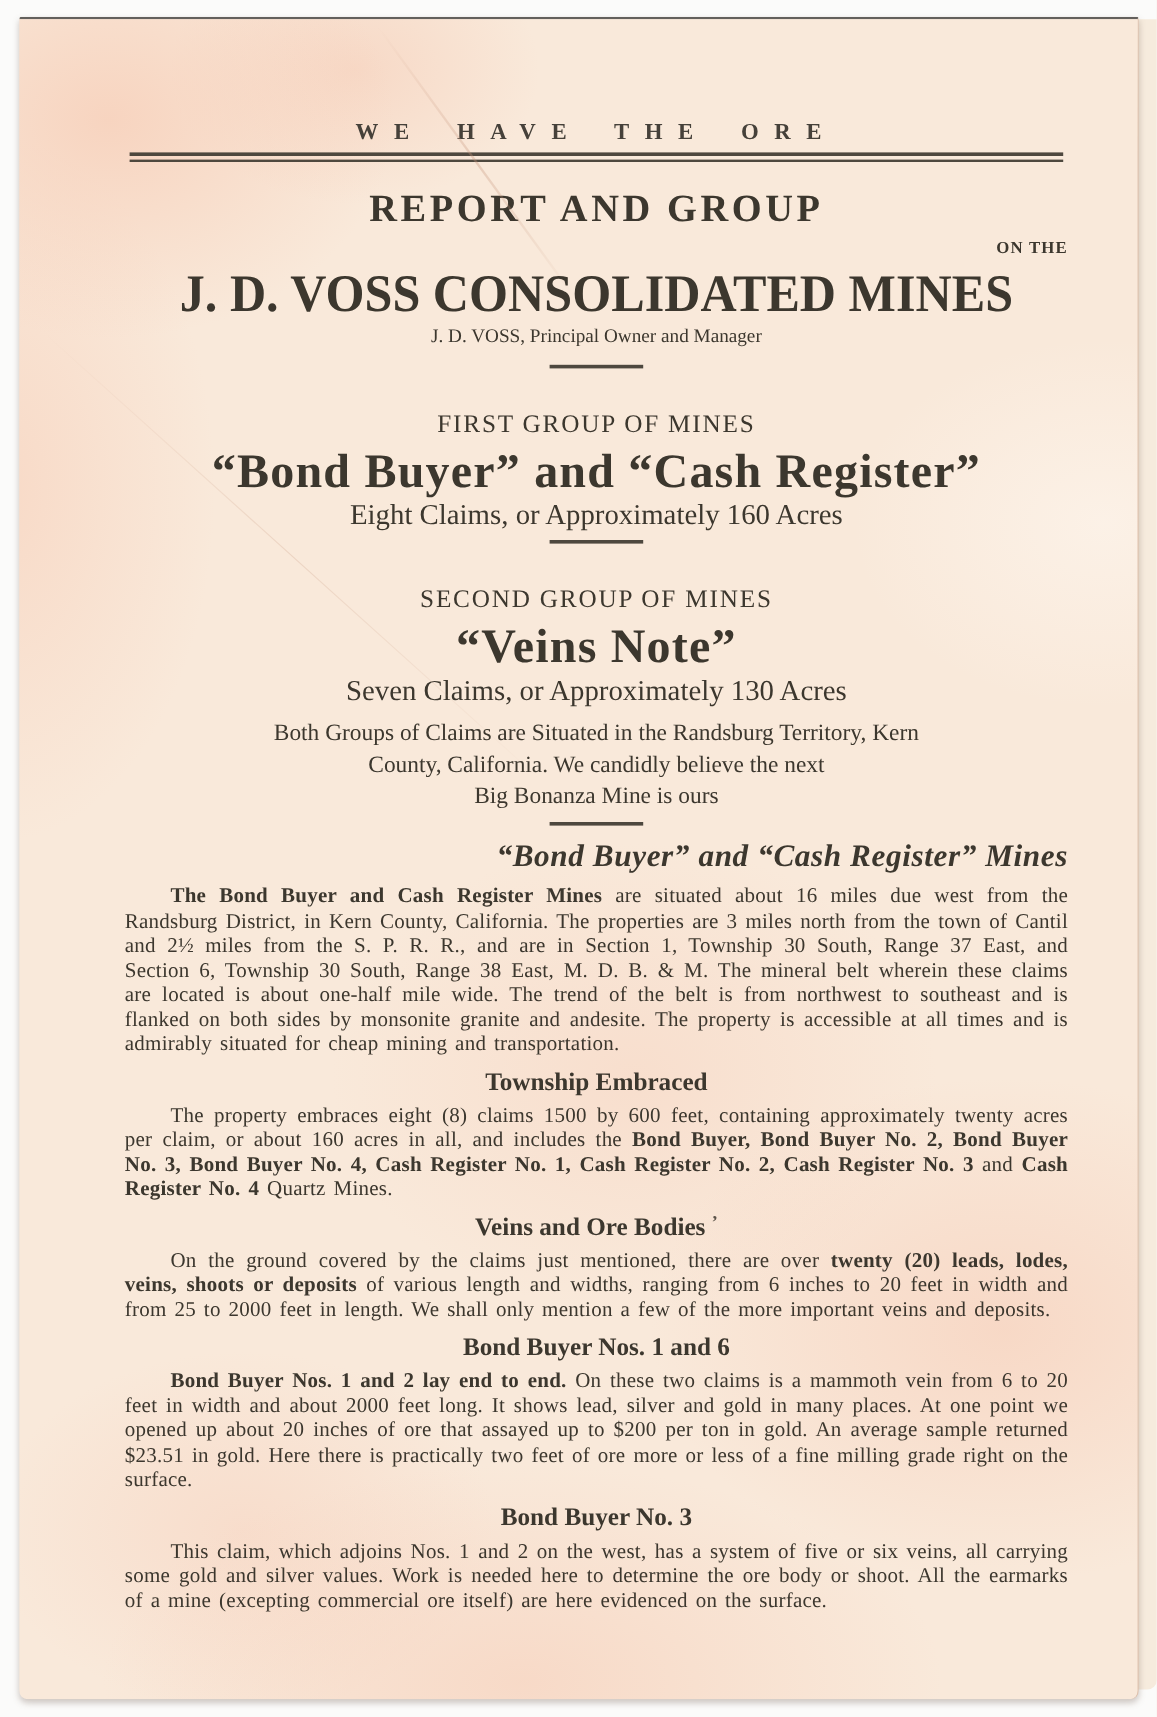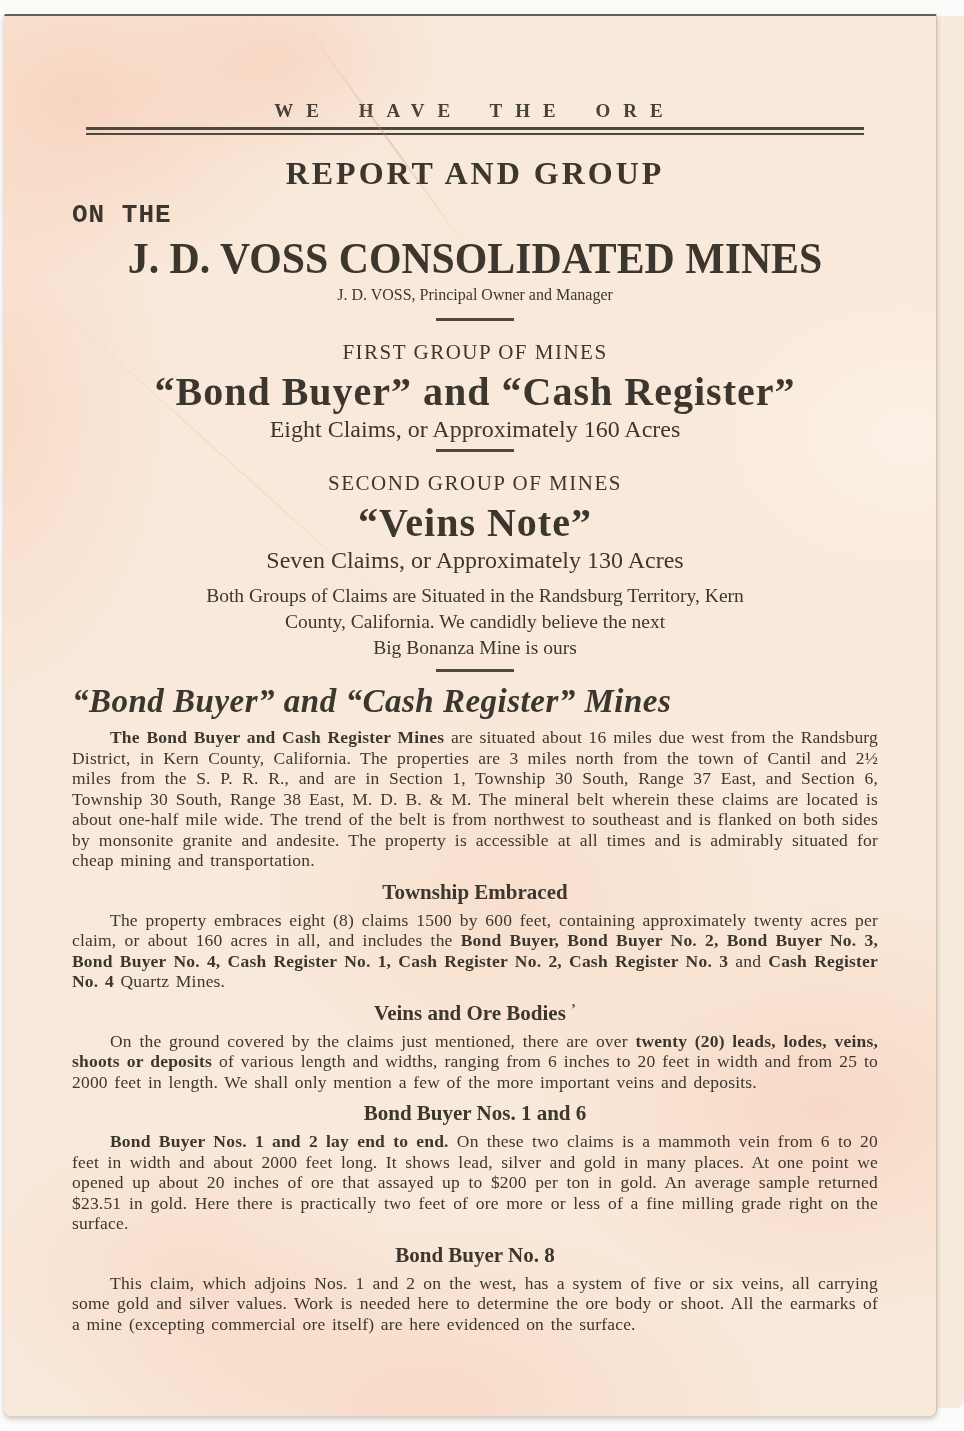--- a/index.html
+++ b/index.html
@@ -8,22 +8,22 @@
     background:#fbfbfa;
     overflow:hidden;
     font-family:"Liberation Serif","DejaVu Serif",serif;
   }
   .scan{position:relative;width:964px;height:1431px;color:#3c372e;}
   .under-edge{
     position:absolute;right:0;top:16px;width:30px;height:1392px;
     background:#f6ebdd;border-radius:0 0 8px 0;
   }
   .paper{
-    position:absolute;left:4px;top:14px;width:933px;height:1402px;
-    box-sizing:border-box;padding:84px 58px 0 68px;
+    position:absolute;left:16px;top:14px;width:933px;height:1402px;
+    box-sizing:border-box;padding:84px 58px 0 88px;
     background-color:#f9e9da;
     background-image:
       radial-gradient(ellipse 340px 260px at 8% 6%,  rgba(246,198,174,.60), rgba(246,198,174,0) 70%),
       radial-gradient(ellipse 260px 420px at -2% 28%, rgba(247,205,183,.55), rgba(247,205,183,0) 70%),
       radial-gradient(ellipse 220px 160px at 30% 3%,  rgba(245,200,178,.50), rgba(245,200,178,0) 70%),
       radial-gradient(ellipse 420px 300px at 88% 78%, rgba(246,200,178,.50), rgba(246,200,178,0) 70%),
       radial-gradient(ellipse 500px 260px at 45% 99%, rgba(246,205,184,.55), rgba(246,205,184,0) 70%),
       radial-gradient(ellipse 300px 220px at 97% 30%, rgba(252,242,232,.90), rgba(252,242,232,0) 70%),
       radial-gradient(ellipse 360px 280px at 55% 63%, rgba(246,206,186,.40), rgba(246,206,186,0) 70%),
       radial-gradient(ellipse 280px 200px at 20% 90%, rgba(246,206,186,.45), rgba(246,206,186,0) 75%);
@@ -38,35 +38,35 @@
       transform:rotate(54deg);transform-origin:left top;}
   .c2{left:20px;top:260px;width:560px;height:1px;
       background:linear-gradient(90deg,rgba(198,150,125,0),rgba(198,150,125,.25),rgba(198,150,125,0));
       transform:rotate(42deg);transform-origin:left top;}
 
   .motto{font-size:19px;font-weight:bold;text-align:center;
          letter-spacing:13px;word-spacing:9px;color:#46413a;}
   .double-rule{width:778px;margin:5px auto 0;height:3px;
                border-top:3px solid #4e483e;border-bottom:2px solid #4e483e;}
   .supertitle{margin-top:20px;font-size:32px;font-weight:bold;text-align:center;letter-spacing:3px;}
-  .onthe{margin-top:8px;font-size:26px;font-weight:bold;text-align:left;letter-spacing:1px;font-family:Liberation Mono, monospace;}
+  .onthe{margin-top:8px;font-size:14px;font-weight:bold;text-align:right;letter-spacing:1px;}
   .main-title{margin:6px 0 0;font-size:44px;font-weight:bold;text-align:center;
               white-space:nowrap;line-height:1.05;transform:scaleX(.95);}
   .byline{margin-top:4px;font-size:16px;font-weight:normal;text-align:center;}
   .short-rule{width:78px;border-top:3px solid #4e483e;margin:0 auto;}
   .sr1{margin-top:14px;}
   .sr2{margin-top:6px;}
   .sr3{margin-top:8px;}
-  .kicker{margin-top:19px;font-size:21px;text-align:center;letter-spacing:1.5px;}
+  .kicker{margin-top:34px;font-size:21px;text-align:center;letter-spacing:1.5px;}
   .group-title{margin:5px 0 0;font-size:40px;font-weight:bold;text-align:center;
                letter-spacing:1px;line-height:1.1;}
   .group-sub{margin-top:2px;font-size:24px;text-align:center;}
   .location-note{margin-top:9px;font-size:19.5px;text-align:center;line-height:26px;}
-  .mines-heading{margin:11px 0 0;font-size:33px;font-weight:bold;font-style:italic;
-                 text-align:left;letter-spacing:.5px;}
+  .mines-heading{margin:11px 0 0;font-size:26px;font-weight:bold;font-style:italic;
+                 text-align:right;letter-spacing:.5px;}
   .sec-heading{margin:9px 0 0;font-size:21px;font-weight:bold;text-align:center;}
   p.body{margin:5px 0 0;font-size:17.5px;line-height:20.5px;text-align:justify;
          text-indent:38px;letter-spacing:.2px;word-spacing:2px;}
   p.first-body{margin-top:7px;}
   .b{font-weight:bold;}
   .stray{font-size:15px;vertical-align:6px;color:#5a5248;}
 </style>
 </head>
 <body>
 
@@ -111,16 +111,16 @@
 
     <h3 class="sec-heading">Township Embraced</h3>
     <p class="body"><span>The property embraces eight (8) claims 1500 by 600 feet, containing approximately twenty acres per claim, or about 160 acres in all, and includes the </span><span class="b">Bond Buyer, Bond Buyer No. 2, Bond Buyer No. 3, Bond Buyer No. 4, Cash Register No. 1, Cash Register No. 2, Cash Register No. 3</span><span> and </span><span class="b">Cash Register No. 4</span><span> Quartz Mines.</span></p>
 
     <h3 class="sec-heading"><span>Veins and Ore Bodies</span> <span class="stray">’</span></h3>
     <p class="body"><span>On the ground covered by the claims just mentioned, there are over </span><span class="b">twenty (20) leads, lodes, veins, shoots or deposits</span><span> of various length and widths, ranging from 6 inches to 20 feet in width and from 25 to 2000 feet in length.  We shall only mention a few of the more important veins and deposits.</span></p>
 
     <h3 class="sec-heading">Bond Buyer Nos. 1 and 6</h3>
     <p class="body"><span class="b">Bond Buyer Nos. 1 and 2 lay end to end.</span><span>  On these two claims is a mammoth vein from 6 to 20 feet in width and about 2000 feet long.  It shows lead, silver and gold in many places.  At one point we opened up about 20 inches of ore that assayed up to $200 per ton in gold.  An average sample returned $23.51 in gold.  Here there is practically two feet of ore more or less of a fine milling grade right on the surface.</span></p>
 
-    <h3 class="sec-heading">Bond Buyer No. 8</h3>
+    <h3 class="sec-heading">Bond Buyer No. 3</h3>
     <p class="body"><span>This claim, which adjoins Nos. 1 and 2 on the west, has a system of five or six veins, all carrying some gold and silver values.  Work is needed here to determine the ore body or shoot.  All the earmarks of a mine (excepting commercial ore itself) are here evidenced on the surface.</span></p>
   </div>
 </div>
 
 </body></html>

